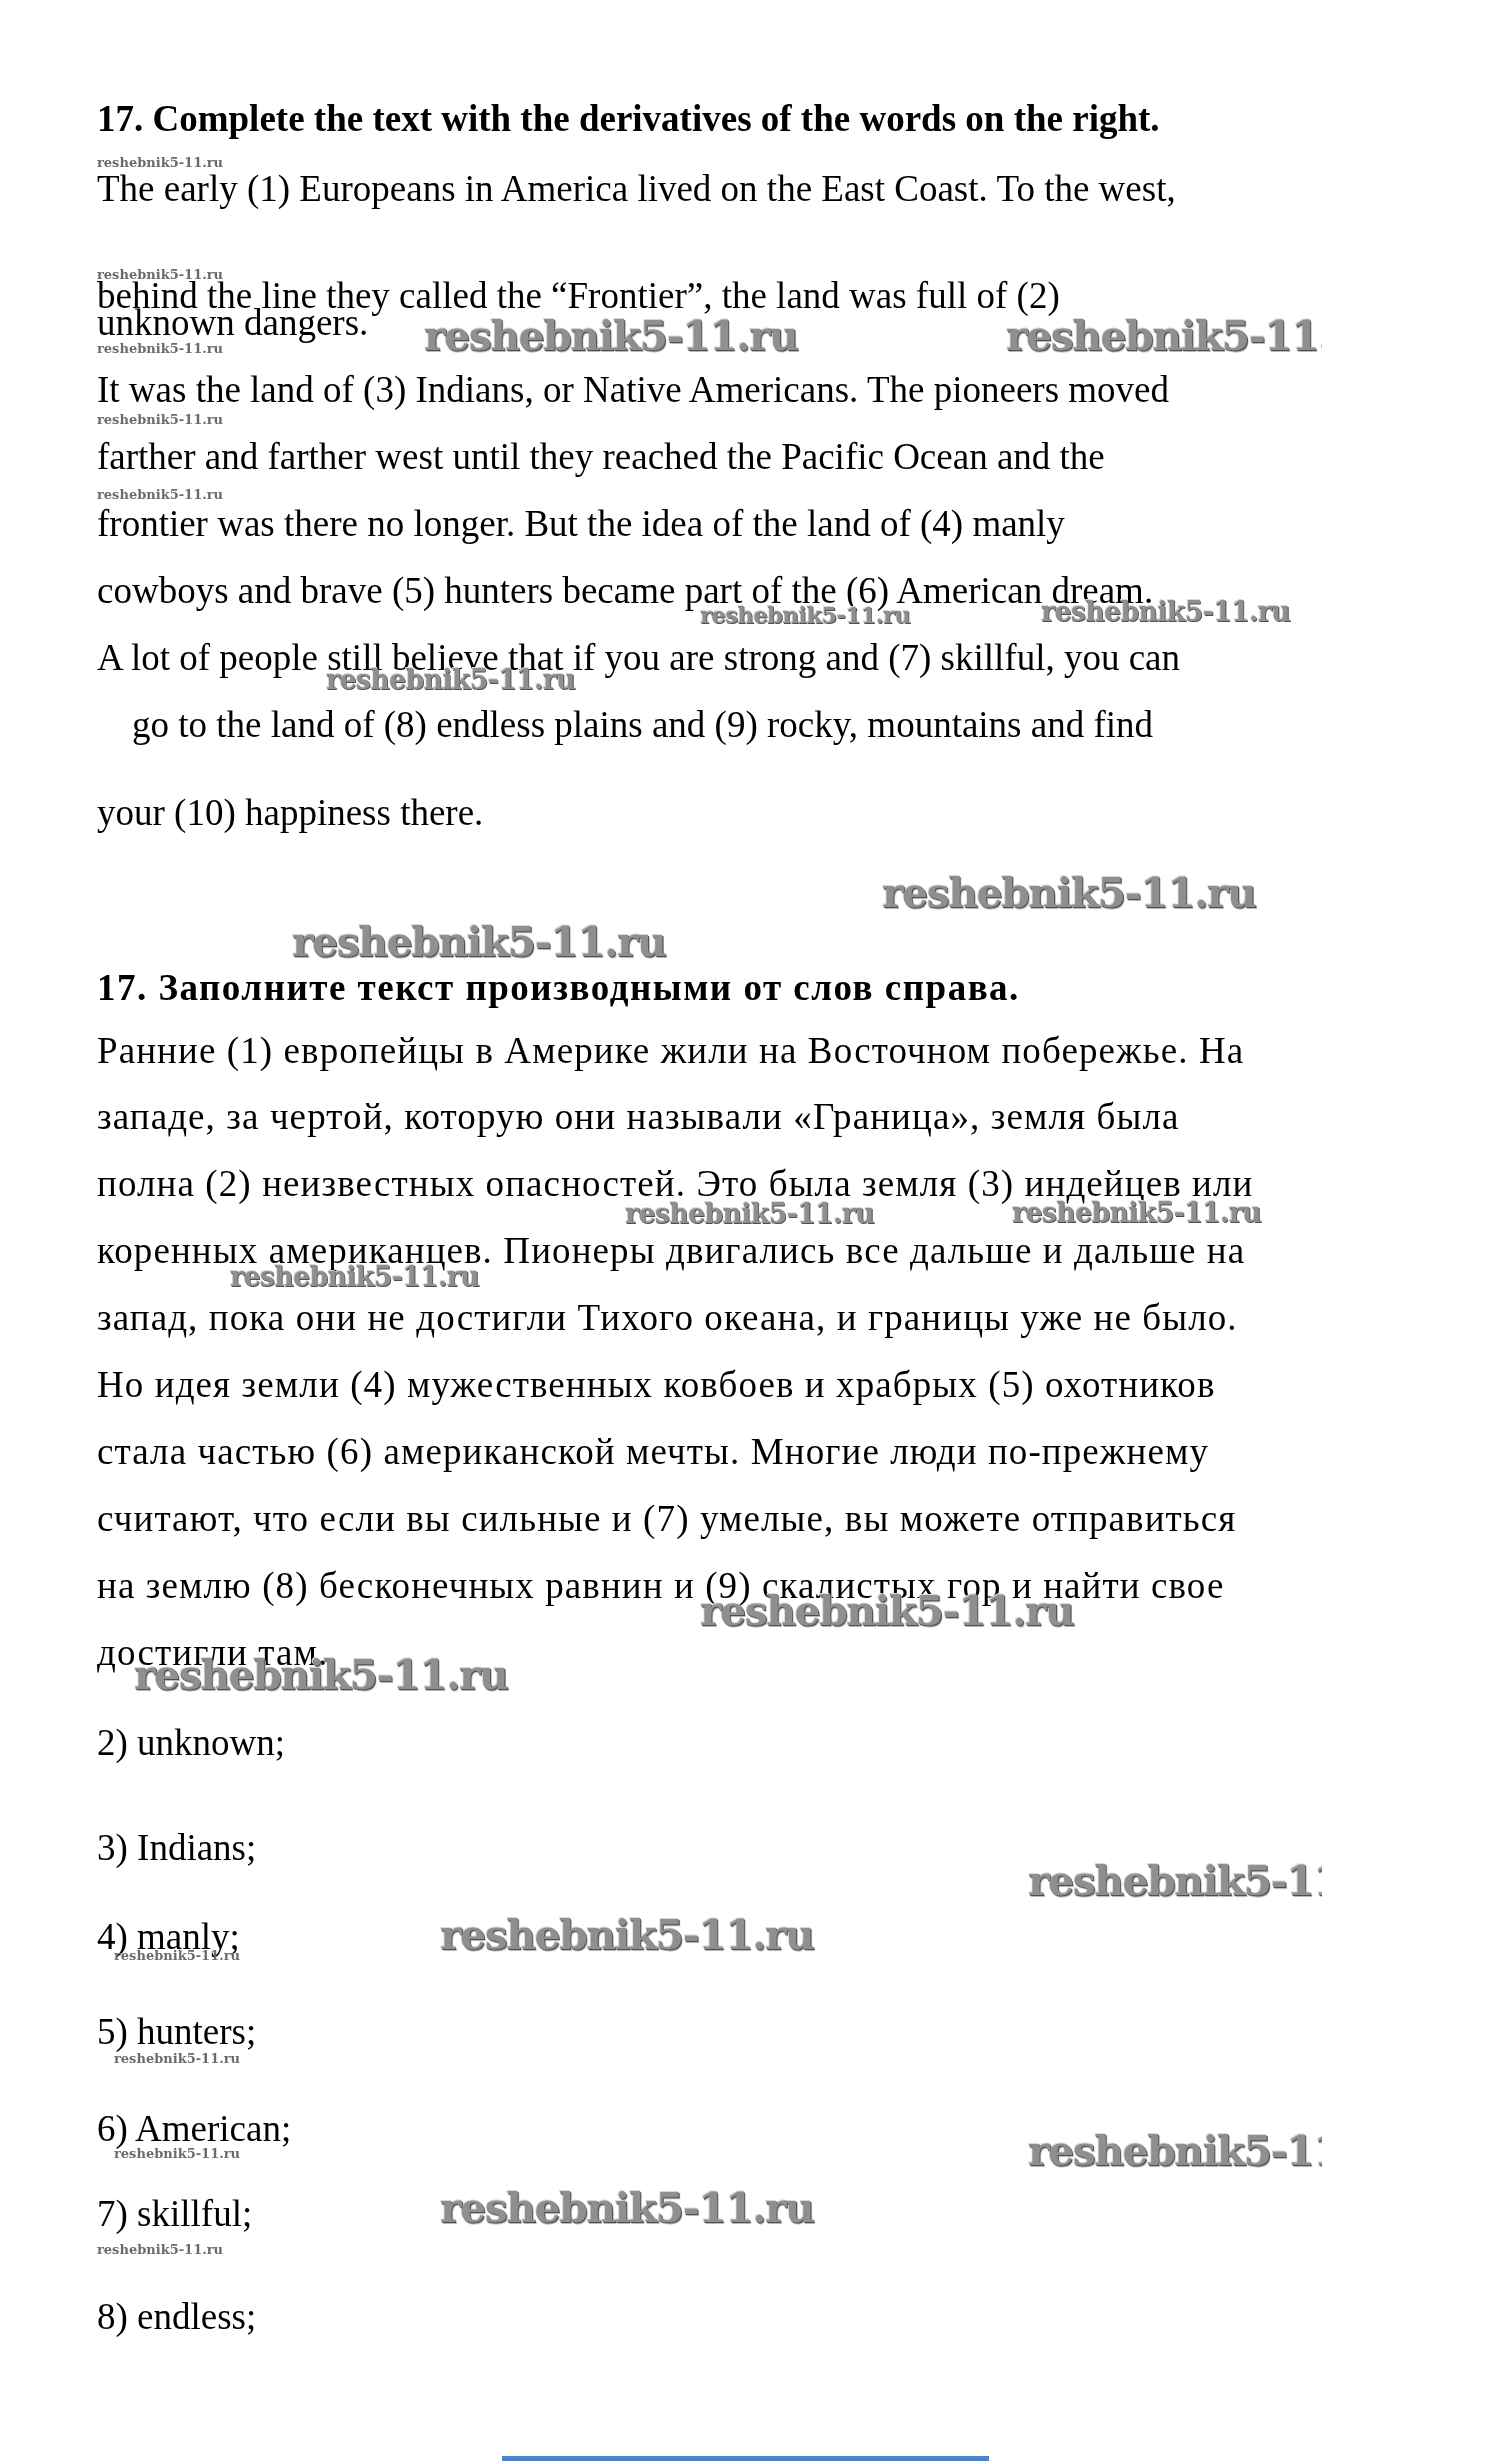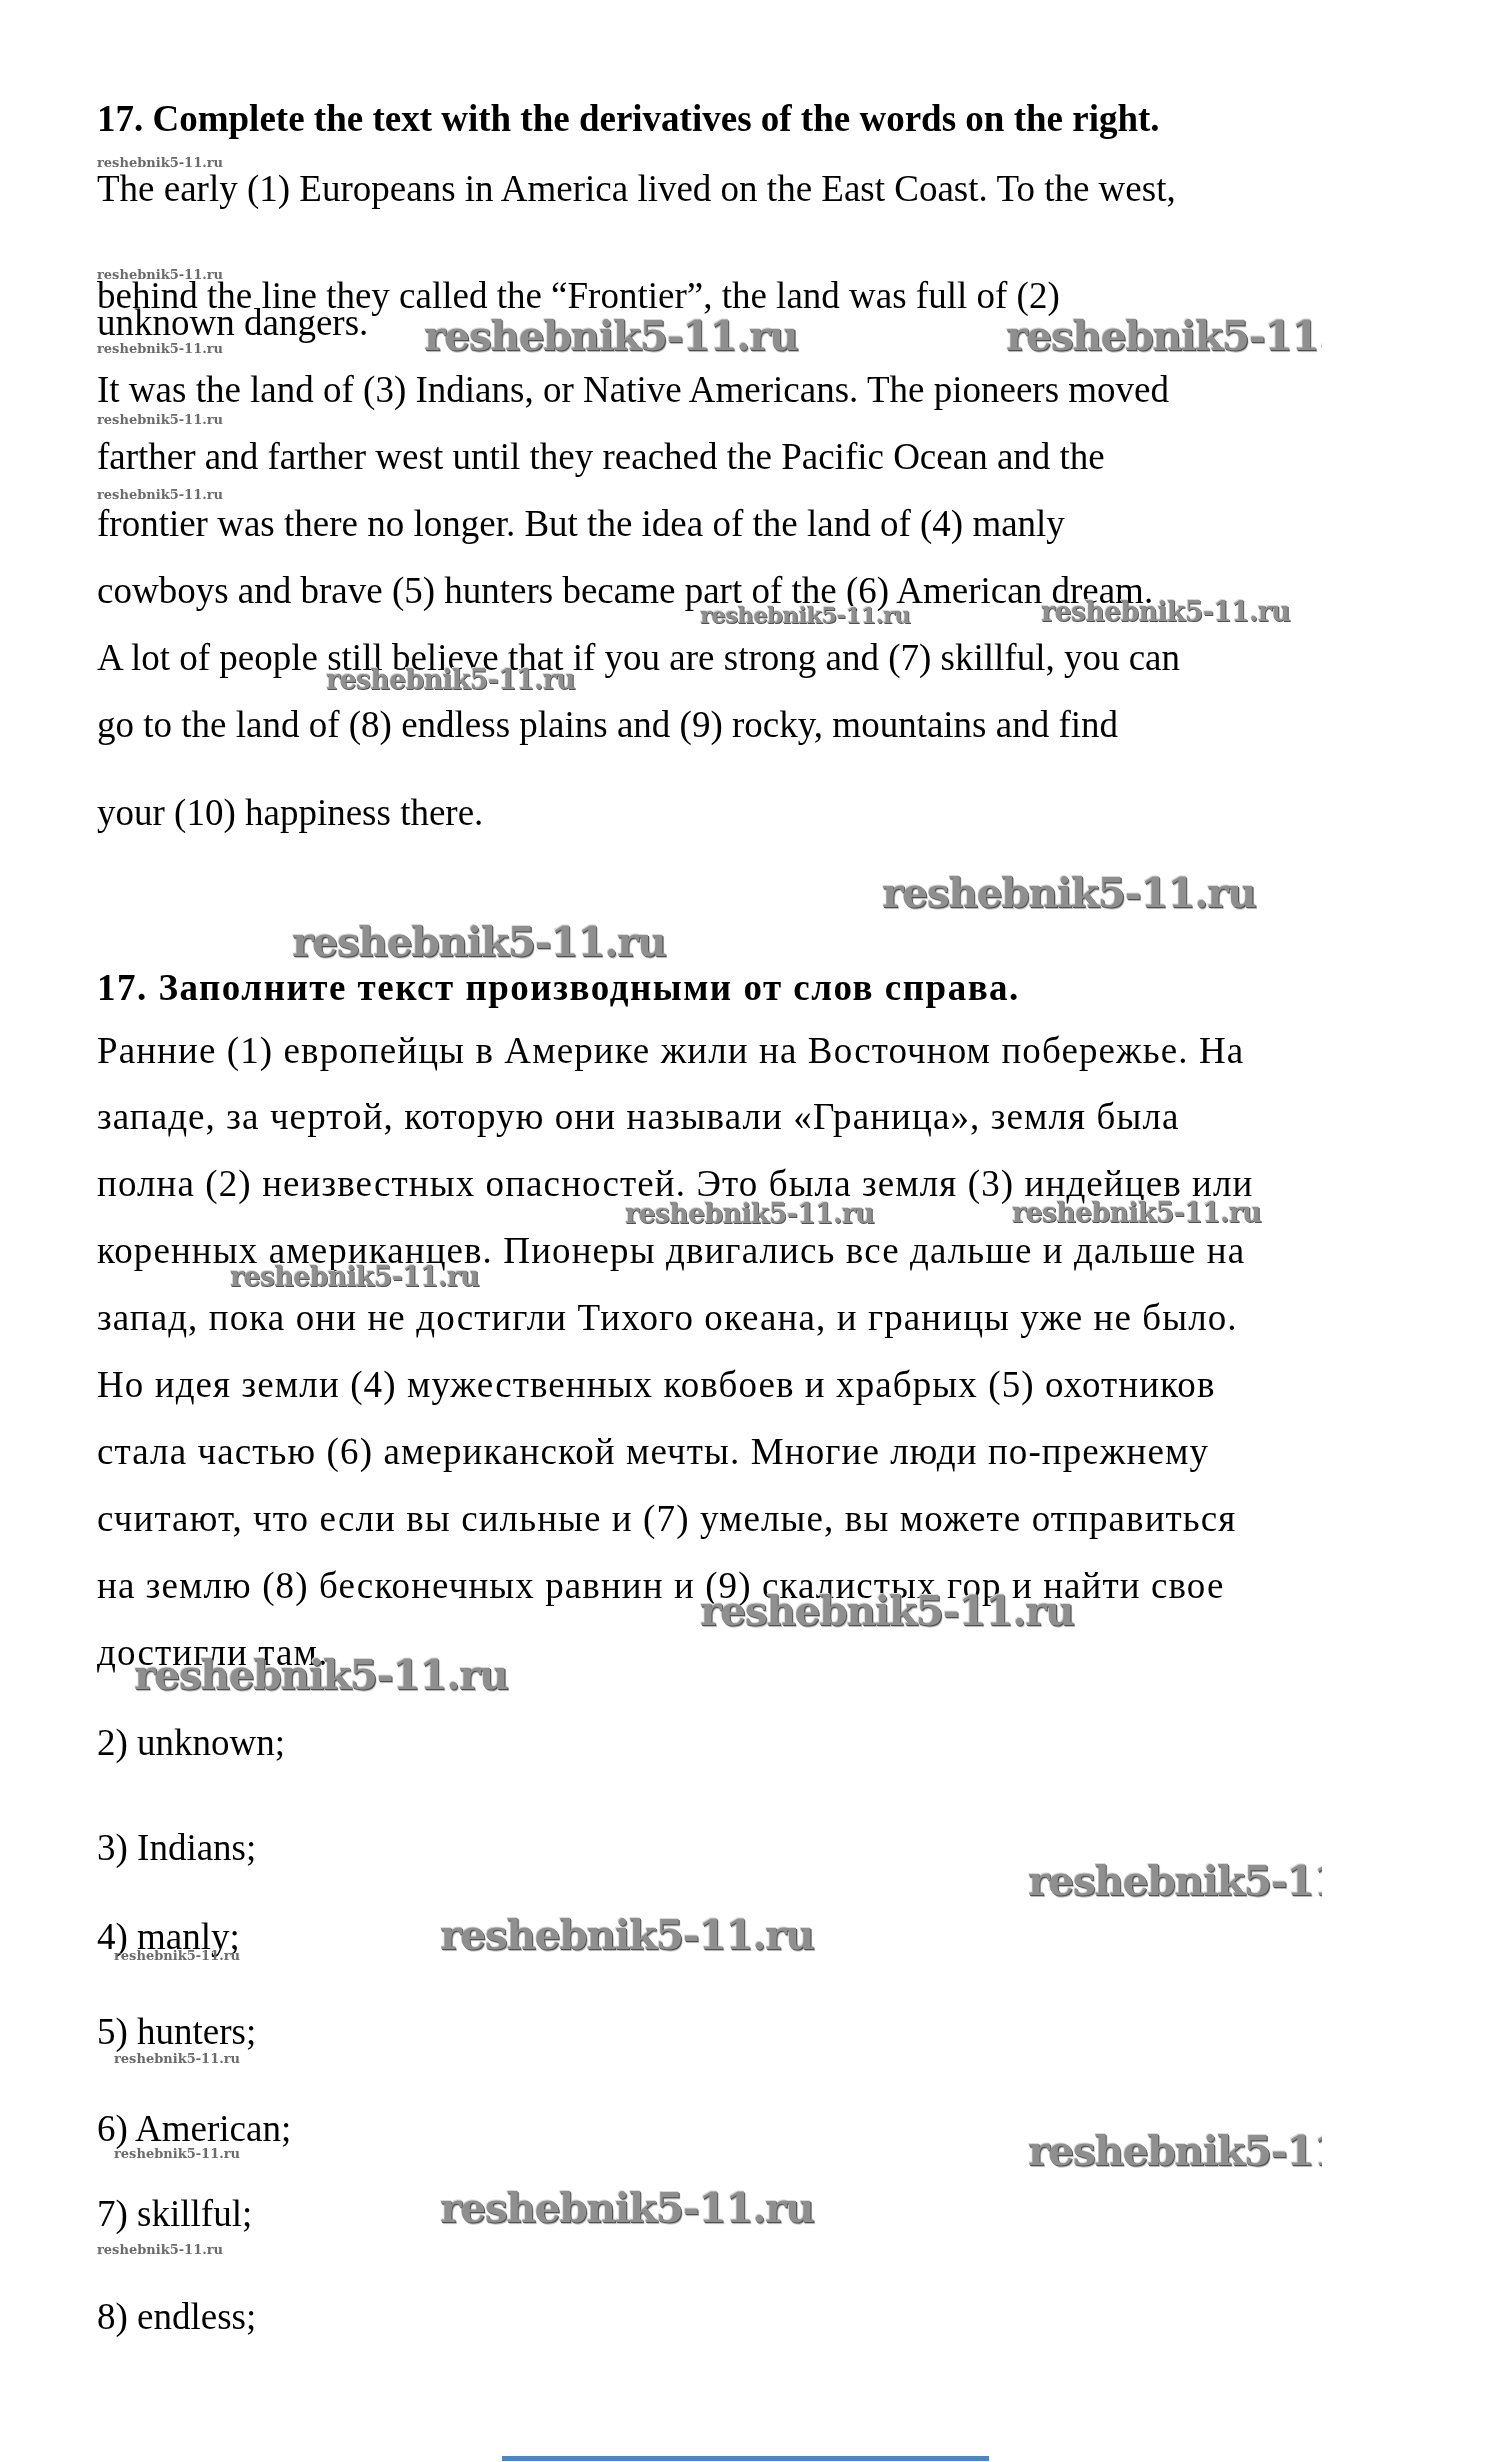--- a/index.html
+++ b/index.html
@@ -73,21 +73,21 @@
   <div class="line title" style="top:100px;">17. Complete the text with the derivatives of the words on the right.</div>
 
   <div class="line" style="top:170px;">The early (1) Europeans in America lived on the East Coast. To the west,</div>
   <div class="line" style="top:237px;margin-top:40px;">behind the line they called the “Frontier”, the land was full of (2)</div>
   <div class="line" style="top:304px;">unknown dangers.</div>
   <div class="line" style="top:371px;">It was the land of (3) Indians, or Native Americans. The pioneers moved</div>
   <div class="line" style="top:438px;">farther and farther west until they reached the Pacific Ocean and the</div>
   <div class="line" style="top:505px;">frontier was there no longer. But the idea of the land of (4) manly</div>
   <div class="line" style="top:572px;">cowboys and brave (5) hunters became part of the (6) American dream.</div>
   <div class="line" style="top:639px;">A lot of people still believe that if you are strong and (7) skillful, you can</div>
-  <div class="line" style="top:706px;">go to the land of (8) endless plains and (9) rocky, mountains and find</div>
+  <div class="line" style="top:706px;margin-left:35px;">go to the land of (8) endless plains and (9) rocky, mountains and find</div>
   <div class="line" style="top:794px;">your (10) happiness there.</div>
 
   <div class="line title title-ru" style="top:969px;">17. Заполните текст производными от слов справа.</div>
 
   <div class="line ru" style="top:1032px;">Ранние (1) европейцы в Америке жили на Восточном побережье. На</div>
   <div class="line ru" style="top:1098px;">западе, за чертой, которую они называли «Граница», земля была</div>
   <div class="line ru" style="top:1165px;">полна (2) неизвестных опасностей. Это была земля (3) индейцев или</div>
   <div class="line ru" style="top:1299px;">запад, пока они не достигли Тихого океана, и границы уже не было.</div>
   <div class="line ru" style="top:1232px;">коренных американцев. Пионеры двигались все дальше и дальше на</div>
   <div class="line ru" style="top:1366px;">Но идея земли (4) мужественных ковбоев и храбрых (5) охотников</div>

